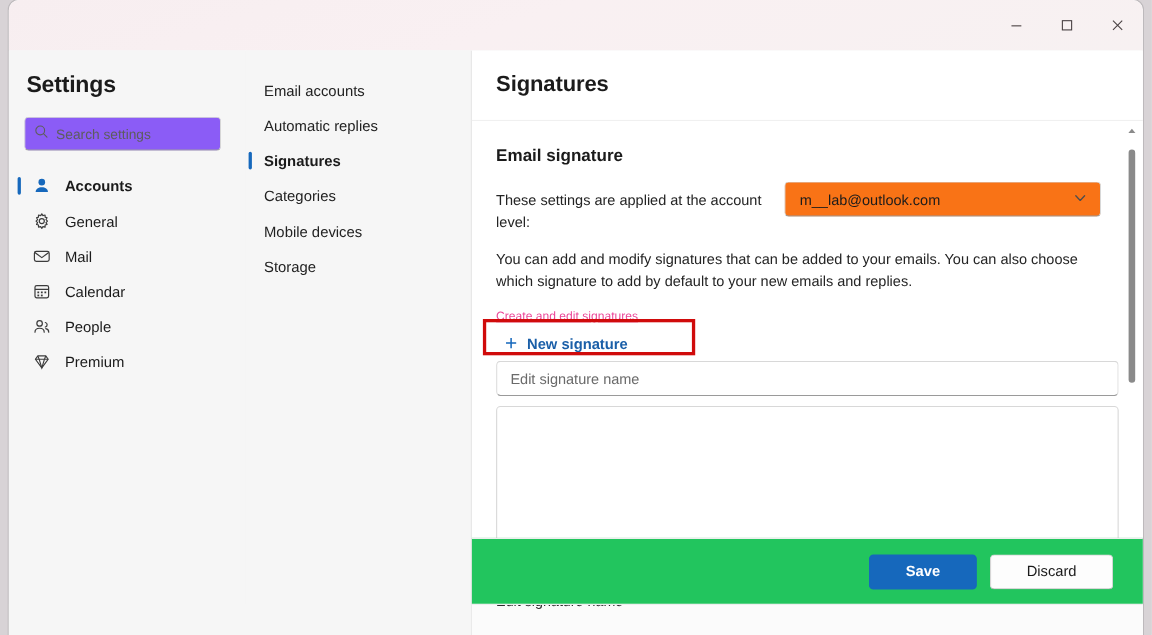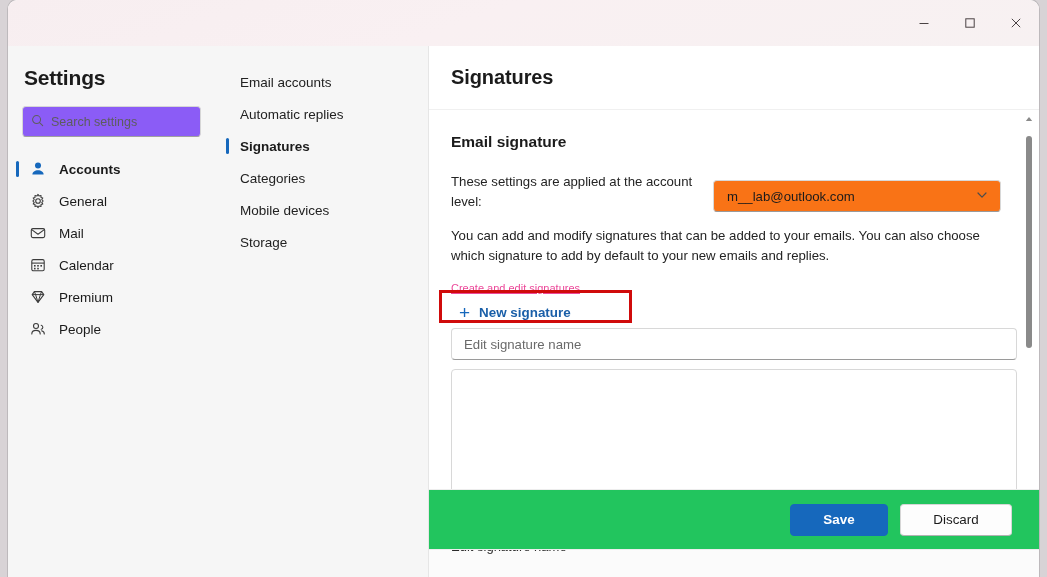--- a/index.html
+++ b/index.html
@@ -154,21 +154,21 @@
     height: 409px;
     overflow: hidden;
   }
   .scroll-inner { padding: 16px 38px 0 22px; }
 
   .h2 {
     font-size: 15.5px; font-weight: 700; color: #1b1b1b;
     margin: 6px 0 14px 0;
   }
   .row-account {
-    display: flex; align-items: flex-end;
+    display: flex; align-items: flex-start;
     gap: 0; margin-bottom: 14px;
   }
   .acct-label {
     width: 262px; flex: 0 0 262px;
     font-size: 13.2px; color: #242424; line-height: 20px;
     padding-top: 7px;
   }
   .combo {
     width: 306px; height: 32px;
     border: 1px solid #d8d8d8;
@@ -412,37 +412,37 @@
               <rect x="4" y="10.8" width="1.6" height="1.6" fill="currentColor"></rect>
               <rect x="7.2" y="10.8" width="1.6" height="1.6" fill="currentColor"></rect>
             </svg>
           </span>
           <span class="lbl">Calendar</span>
         </div>
 
         <div class="nav-item">
           <span class="ico">
             <svg width="16" height="16" viewBox="0 0 16 16" aria-hidden="true">
-              <path d="M2.2 5.6 L4.4 2.6 H11.6 L13.8 5.6 L8 13.4 Z" fill="none" stroke="currentColor" stroke-width="1.1" stroke-linejoin="round"></path>
-              <path d="M2.2 5.6 H13.8 M5.6 5.6 L8 13.4 L10.4 5.6 M4.4 2.6 L5.6 5.6 M11.6 2.6 L10.4 5.6" fill="none" stroke="currentColor" stroke-width="1"></path>
-            </svg>
-          </span>
-          <span class="lbl">Premium</span>
-        </div>
-
-        <div class="nav-item">
-          <span class="ico">
-            <svg width="16" height="16" viewBox="0 0 16 16" aria-hidden="true">
               <circle cx="6" cy="5" r="2.5" fill="none" stroke="currentColor" stroke-width="1.1"></circle>
               <path d="M1.8 13c0-2.3 1.9-3.6 4.2-3.6S10.2 10.7 10.2 13" fill="none" stroke="currentColor" stroke-width="1.1" stroke-linecap="round"></path>
               <path d="M11.2 4.2a2.1 2.1 0 0 1 0 4.1" fill="none" stroke="currentColor" stroke-width="1.1" stroke-linecap="round"></path>
               <path d="M11.6 9.8c1.6 0.3 2.7 1.4 2.7 3.2" fill="none" stroke="currentColor" stroke-width="1.1" stroke-linecap="round"></path>
             </svg>
           </span>
           <span class="lbl">People</span>
+        </div>
+
+        <div class="nav-item">
+          <span class="ico">
+            <svg width="16" height="16" viewBox="0 0 16 16" aria-hidden="true">
+              <path d="M2.2 5.6 L4.4 2.6 H11.6 L13.8 5.6 L8 13.4 Z" fill="none" stroke="currentColor" stroke-width="1.1" stroke-linejoin="round"></path>
+              <path d="M2.2 5.6 H13.8 M5.6 5.6 L8 13.4 L10.4 5.6 M4.4 2.6 L5.6 5.6 M11.6 2.6 L10.4 5.6" fill="none" stroke="currentColor" stroke-width="1"></path>
+            </svg>
+          </span>
+          <span class="lbl">Premium</span>
         </div>
 
       </div>
     </div>
 
     <div class="subnav">
       <div class="sub-item">
         <span>Email accounts</span>
       </div>
       <div class="sub-item">

